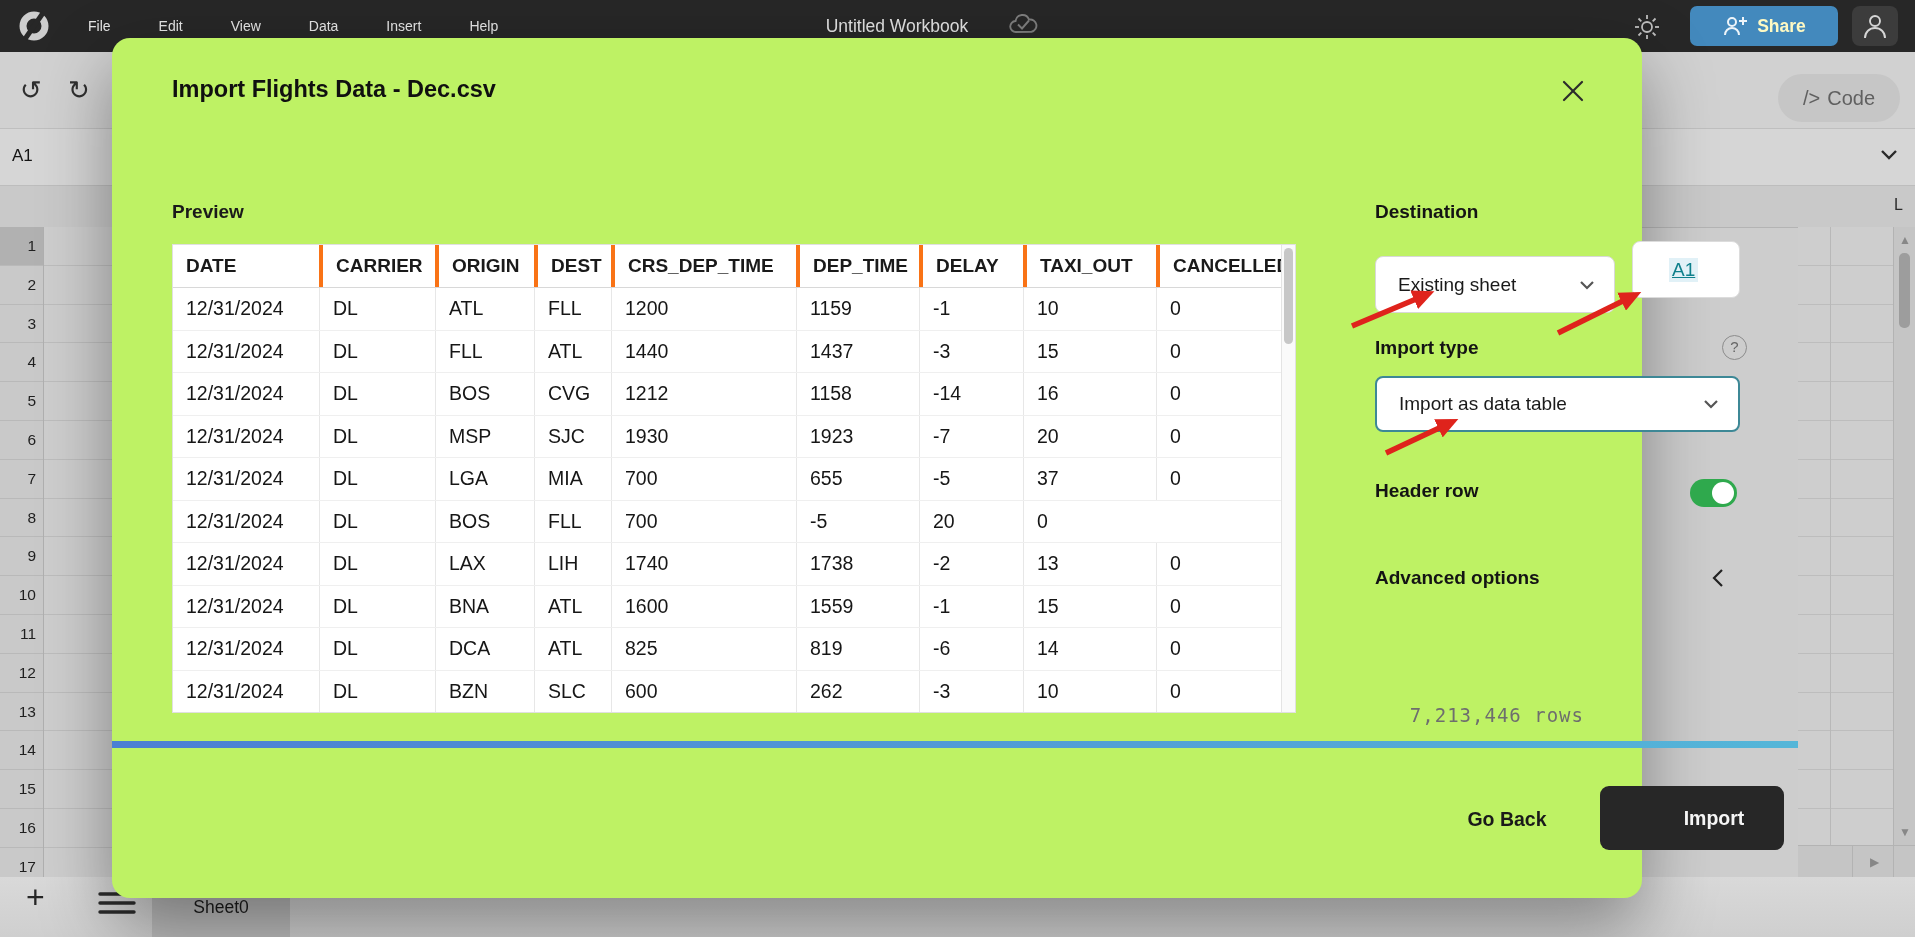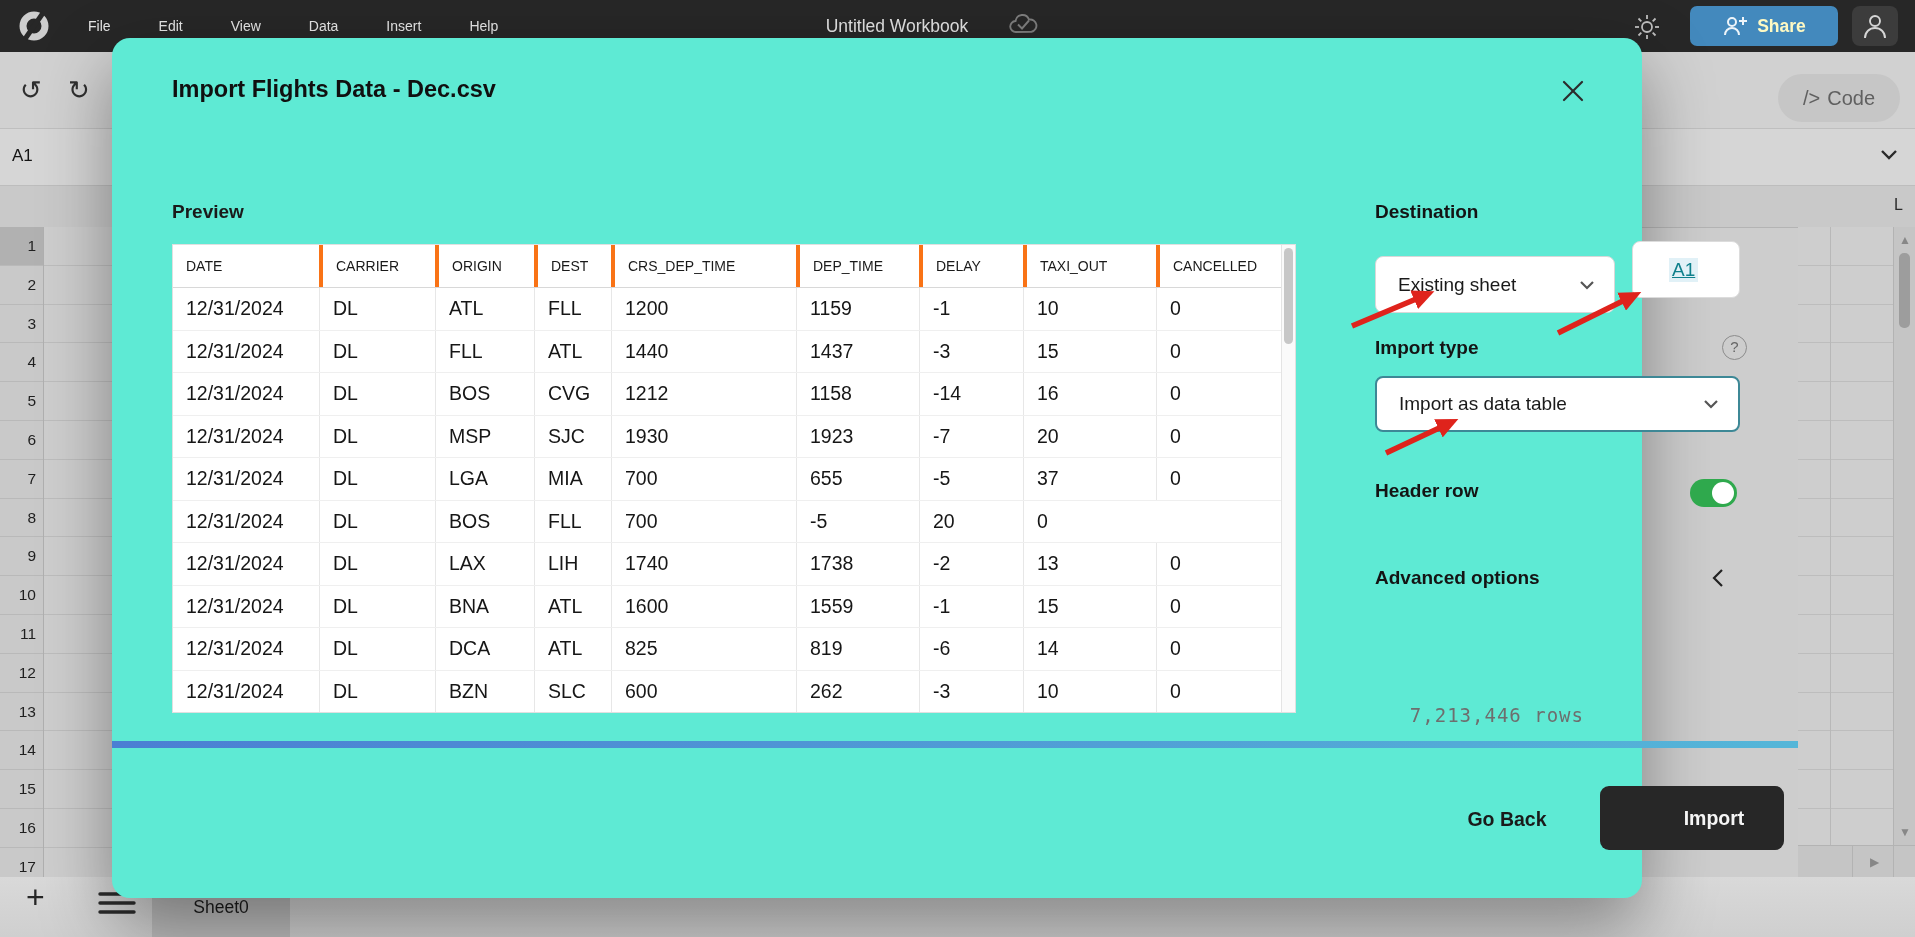--- a/index.html
+++ b/index.html
@@ -44,31 +44,31 @@
   .sb-glyph{position:absolute;font-size:12px;color:#878787;}
   .hscroll{position:absolute;left:1798px;top:845px;width:117px;height:32px;background:#c5c5c5;border-top:1px solid #b3b3b3;}
   .hdivider{position:absolute;left:54px;top:0;width:1px;height:32px;background:#b3b3b3;}
   .hdivider2{position:absolute;left:95px;top:0;width:1px;height:32px;background:#b3b3b3;}
   .bottombar{position:absolute;left:0;top:877px;width:1915px;height:60px;background:linear-gradient(#d9d9d9,#cfcfcf);z-index:3;}
   .plusbtn{position:absolute;left:26px;top:4px;font-size:32px;color:#262626;line-height:32px;}
   .hamburger{position:absolute;left:98px;top:13px;}
   .sheettab{position:absolute;left:152px;top:4px;width:138px;height:56px;background:#bcbcbc;border-radius:5px 5px 0 0;
             text-align:center;line-height:52px;font-size:17.5px;color:#1c1c1c;}
   
-  .modal{position:absolute;left:112px;top:38px;width:1530px;height:860px;background:#5eead4;border-radius:18px;
+  .modal{position:absolute;left:112px;top:38px;width:1530px;height:860px;background:#bef264;border-radius:18px;
          box-shadow:0 28px 70px rgba(0,0,0,.38);z-index:10;}
   .m-title{position:absolute;left:60px;top:38px;font-size:23.5px;font-weight:700;color:#101010;}
   .m-close{position:absolute;right:56px;top:40px;width:26px;height:26px;cursor:pointer;}
   .m-preview{position:absolute;left:60px;top:163px;font-size:19px;font-weight:700;}
   
   .m-table{position:absolute;left:60px;top:206px;width:1124px;height:469px;border:1px solid #e0e0e0;
            box-sizing:border-box;overflow:hidden;background:#fff;}
   .thead,.tr{display:grid;grid-template-columns:146px 116px 99px 77px 185px 123px 104px 133px 128px;}
   .thead{height:42px;border-bottom:1px solid #d8d8d8;}
-  .th{font-size:14px;font-weight:400;line-height:42px;padding-left:13px;box-sizing:border-box;
+  .th{font-size:19px;font-weight:700;line-height:42px;padding-left:13px;box-sizing:border-box;
       white-space:nowrap;overflow:hidden;}
   .th + .th{border-left:4px solid #f97316;}
   .tr{height:41.5px;}
   .tr + .tr{border-top:1px solid #efefef;}
   .td{font-size:19.5px;line-height:41px;padding-left:13px;box-sizing:border-box;color:#161616;
       white-space:nowrap;overflow:hidden;}
   .td + .td{border-left:1px solid #e7e7e7;}
   .tbody::after{content:"";display:block;height:12px;border-top:1px solid #efefef;}
   .t-scroll{position:absolute;right:0;top:0;width:13px;height:467px;background:#fafafa;border-left:1px solid #e4e4e4;}
   .t-thumb{position:absolute;left:2px;top:3px;width:9px;height:96px;border-radius:4.5px;background:#c7c7c7;}

